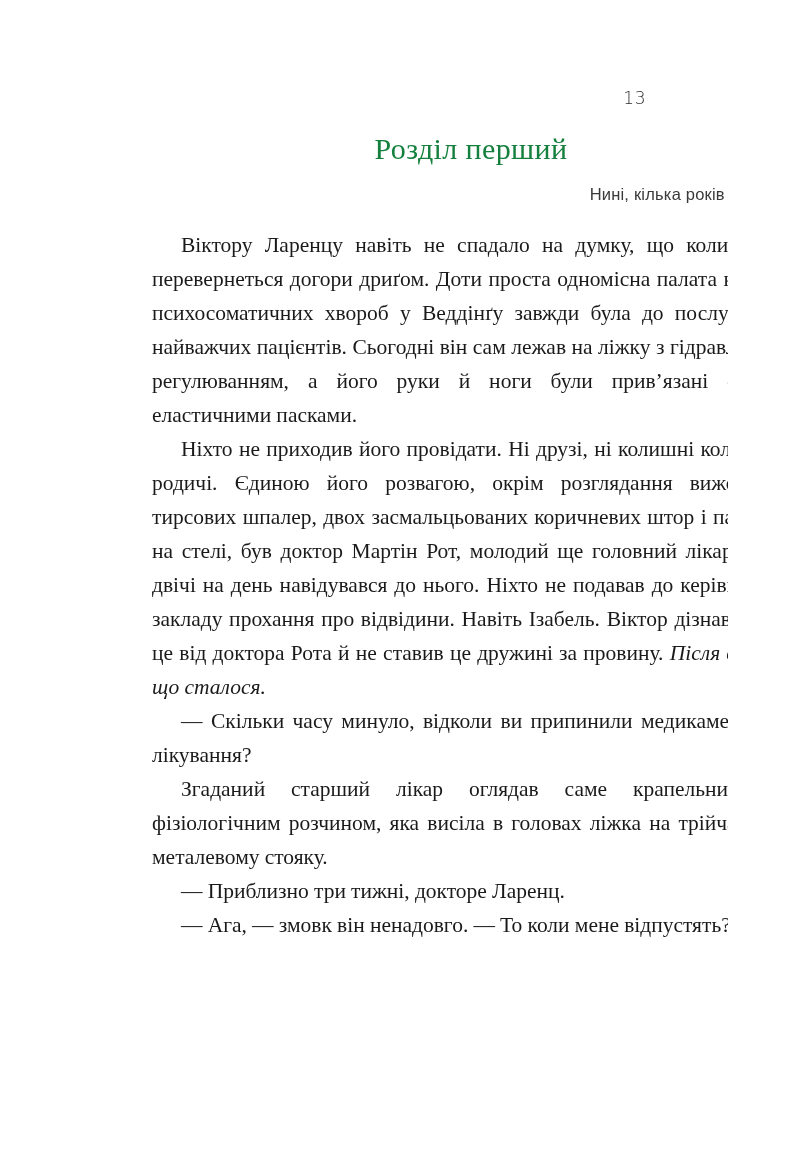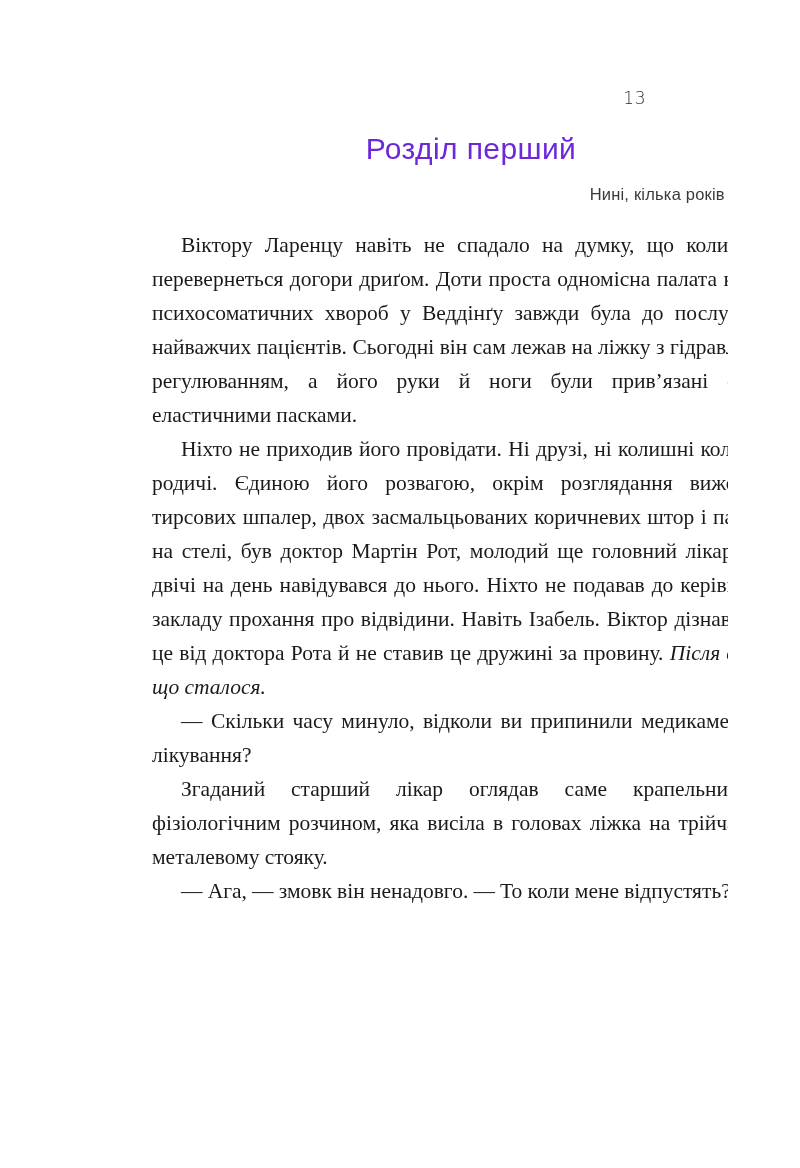--- a/index.html
+++ b/index.html
@@ -36,26 +36,26 @@
   
   .chapter-head {
     position: absolute;
     top: 132px;
     left: 80px;
     width: 638px;
   }
 
   .chapter-title {
     text-align: center;
-    font-family: Liberation Sans, sans-serif;
+    font-family: Liberation Serif, serif;
     font-weight: 300;
     font-size: 30px;
     line-height: 1.1;
     letter-spacing: 0.4px;
-    color: #6d28d9;
+    color: #15803d;
     margin: 0;
   }
 
   .chapter-subtitle {
     margin: 20px 0 0 0;
     text-align: right;
     font-family: Liberation Sans, sans-serif;
     font-weight: 300;
     font-size: 16.5px;
     letter-spacing: 0.2px;
@@ -107,20 +107,21 @@
   <div class="body-column">
 
     <p>Віктору Ларенцу навіть не спадало на думку, що колись усе перевернеться догори дриґом. Доти проста одномісна палата клініки психосоматичних хвороб у Веддінґу завжди була до послуг його найважчих пацієнтів. Сьогодні він сам лежав на ліжку з гідравлічним регулюванням, а його руки й ноги були прив’язані сірими еластичними пасками.</p>
 
     <p><span>Ніхто не приходив його провідати. Ні друзі, ні колишні колеги, ні родичі. Єдиною його розвагою, окрім розглядання вижовклих тирсових шпалер, двох засмальцьованих коричневих штор і патьоків на стелі, був доктор Мартін Рот, молодий ще головний лікар, який двічі на день навідувався до нього. Ніхто не подавав до керівництва закладу прохання про відвідини. Навіть Ізабель. Віктор дізнався про це від доктора Рота й не ставив це дружині за провину. </span><em>Після всього, що сталося.</em></p>
 
     <p class="dialogue">— Скільки часу минуло, відколи ви припинили медикаментозне лікування?</p>
 
     <p>Згаданий старший лікар оглядав саме крапельницю з фізіологічним розчином, яка висіла в головах ліжка на трійчастому металевому стояку.</p>
 
+    <p class="dialogue">— Приблизно три тижні, докторе Ларенц.</p>
 
 
 
 
     <p class="dialogue">— Ага, — змовк він ненадовго. — То коли мене відпустять?</p>
 
   </div>
 </div>
 
 </body></html>

